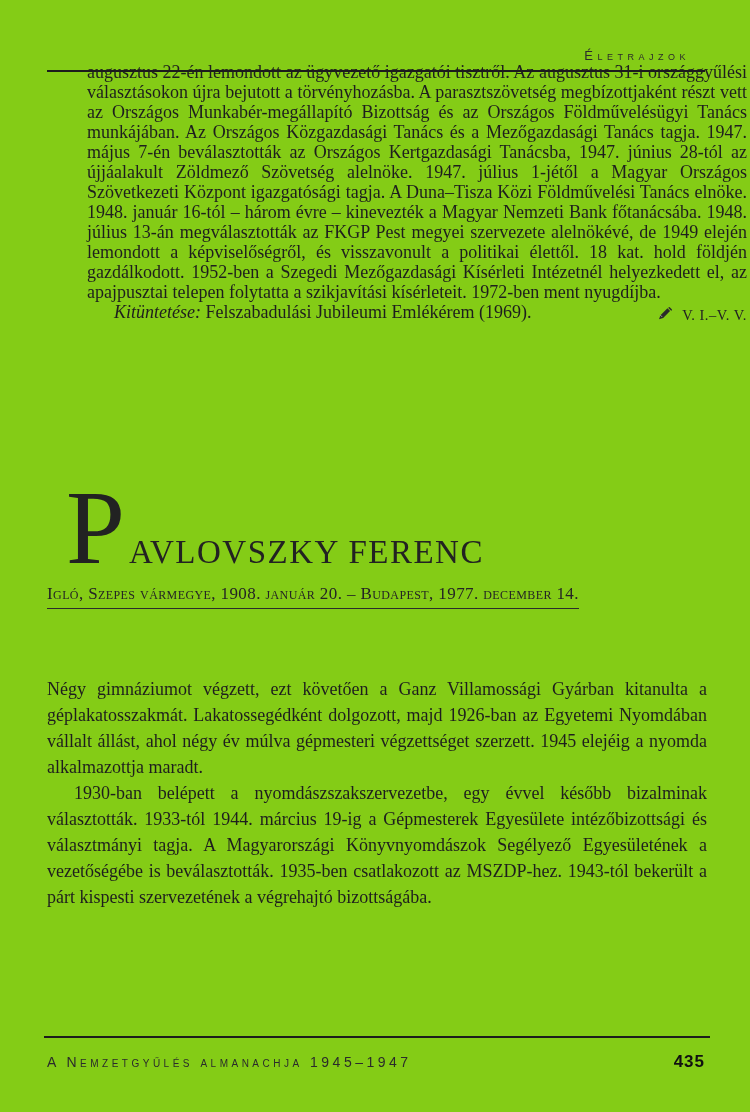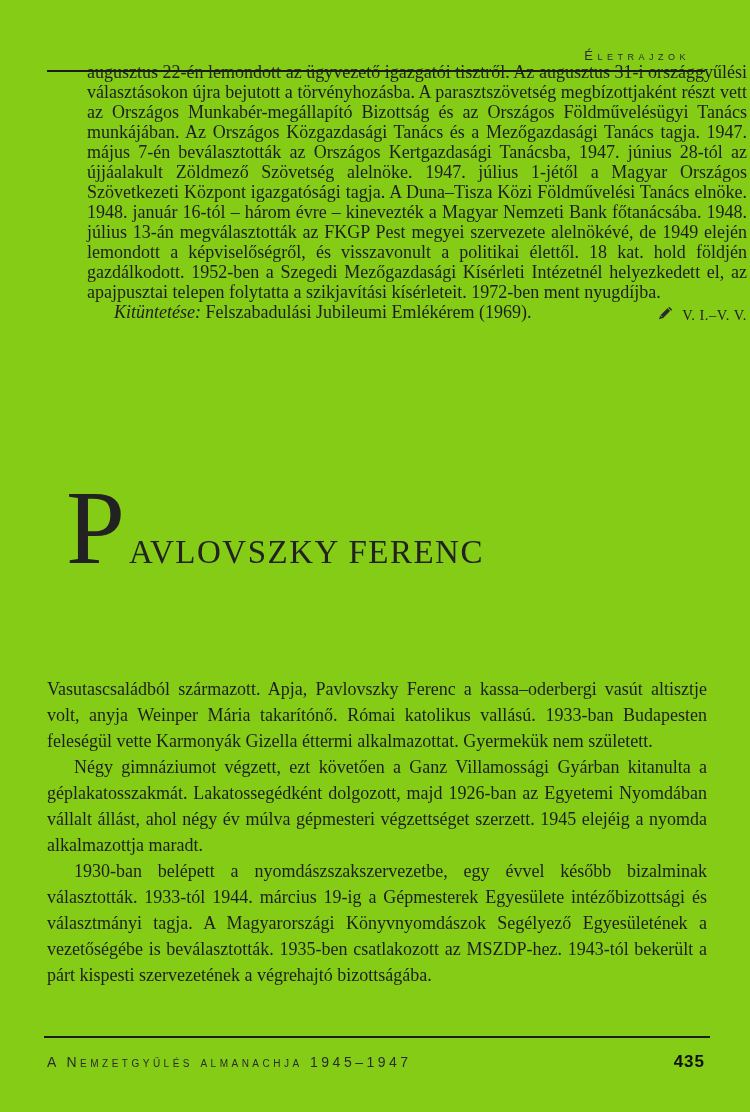--- a/index.html
+++ b/index.html
@@ -114,24 +114,24 @@
               <path d="M1 19 L3.2 12.6 L14 2 L18 6 L7.4 16.8 Z" fill="#2a2a2a"></path>
               <path d="M15 1 L17.2 0 L21 3.8 L20 6 Z" fill="#2a2a2a"></path>
               <path d="M3.2 12.6 L5.6 15" stroke="#fdfdfb" stroke-width="1" fill="none"></path>
             </svg></span>
           <span>V. I.–V. V.</span>
         </span><em class="kit-label">Kitüntetése:</em>&nbsp;<span>Felszabadulási Jubileumi Emlékérem (1969).</span></p>
   </div>
 
   <div class="entry-name"><span class="dropcap">P</span><span class="name-rest">AVLOVSZKY FERENC</span></div>
 
+  <div class="vitals">Igló, Szepes vármegye, 1908. január 20. – Budapest, 1977. december 14.</div>
 
 
   <div class="block-bio">
-    <p>Vasutascsaládból származott. Apja, Pavlovszky Ferenc a kassa–oderbergi vasút altisztje volt, anyja Weinper Mária takarítónő. Római katolikus vallású. 1933-ban Budapesten feleségül vette Karmonyák Gizella éttermi alkalmazottat. Gyermekük nem született.</p>
     <p>Négy gimnáziumot végzett, ezt követően a Ganz Villamossági Gyárban kitanulta a géplakatosszakmát. Lakatossegédként dolgozott, majd 1926-ban az Egyetemi Nyomdában vállalt állást, ahol négy év múlva gépmesteri végzettséget szerzett. 1945 elejéig a nyomda alkalmazottja maradt.</p>
     <p>1930-ban belépett a nyomdászszakszervezetbe, egy évvel később bizalminak választották. 1933-tól 1944. március 19-ig a Gépmesterek Egyesülete intézőbizottsági és választmányi tagja. A Magyarországi Könyvnyomdászok Segélyező Egyesületének a vezetőségébe is beválasztották. 1935-ben csatlakozott az MSZDP-hez. 1943-tól bekerült a párt kispesti szervezetének a végrehajtó bizottságába.</p>
   </div>
 
   <div class="foot-rule"></div>
   <div class="footer-row">
     <span class="footer-title">A Nemzetgyűlés almanachja 1945–1947</span>
     <span class="page-number">435</span>
   </div>
 

